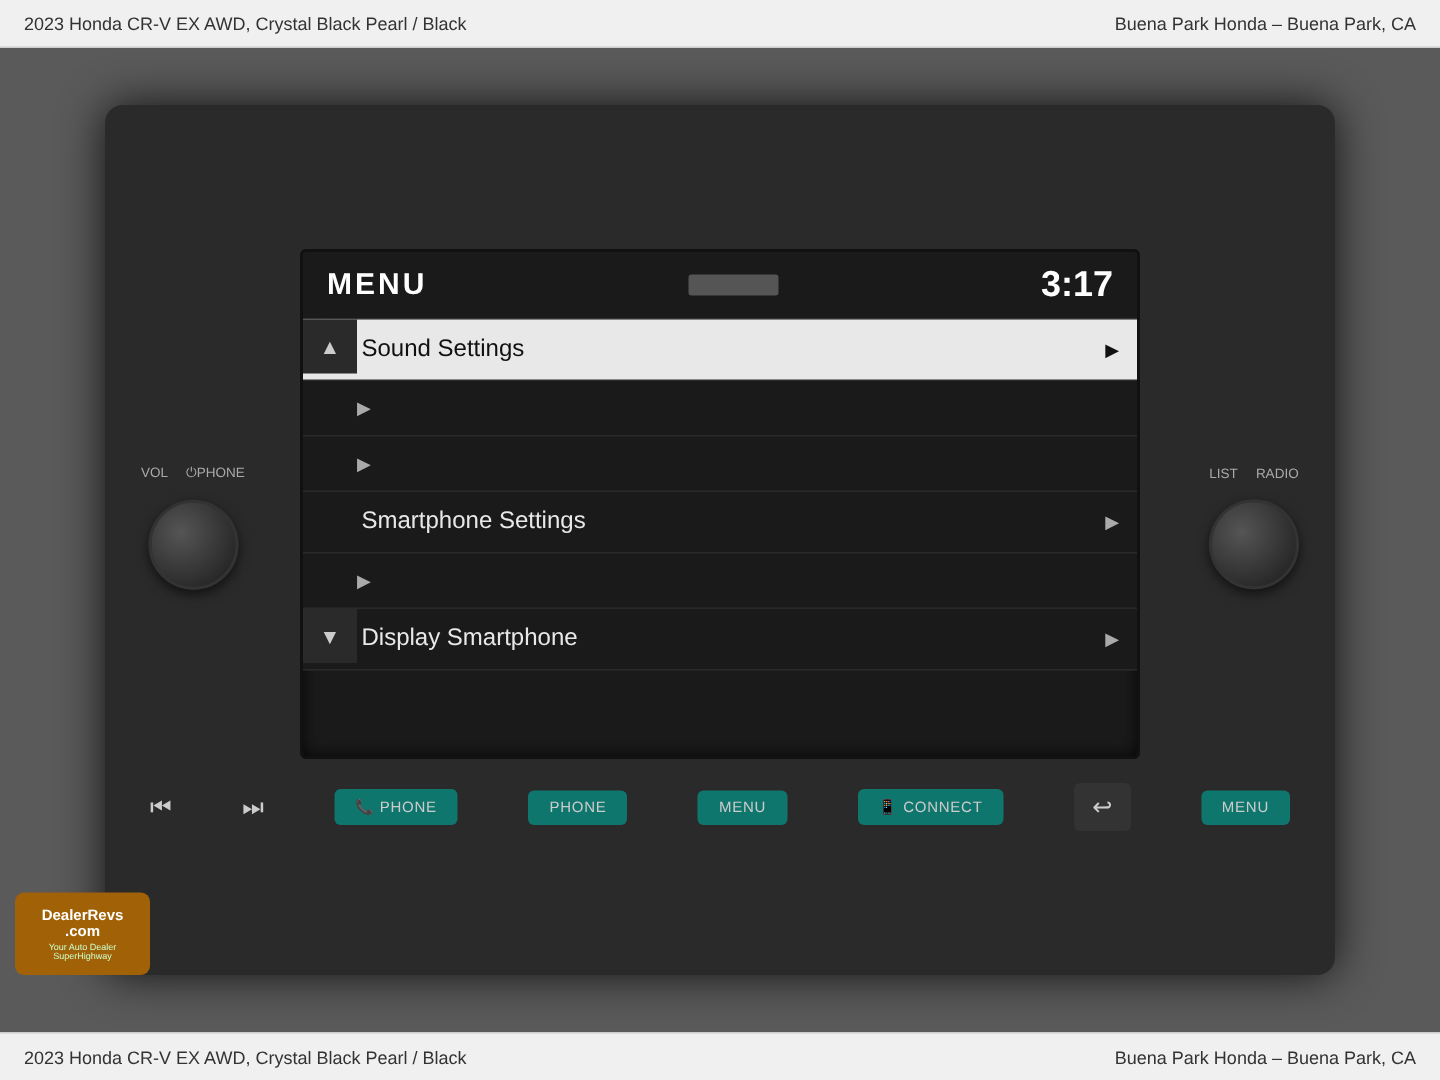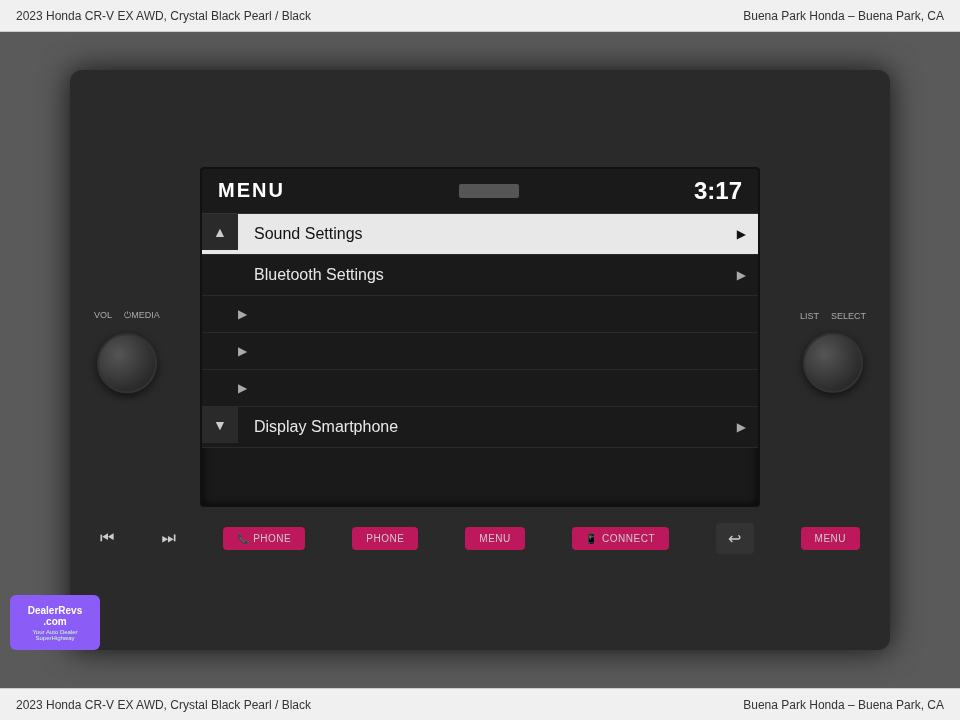--- a/index.html
+++ b/index.html
@@ -139,21 +139,21 @@
       color: #ccc;
       font-size: 14px;
       background: #2a2a2a;
       height: 100%;
       align-self: stretch;
     }
     .menu-item-label {
       flex: 1;
       color: #e8e8e8;
       font-size: 16px;
-      padding: 11px 16px;
+      padding: 11px 3px;
       font-weight: 500;
     }
     .menu-item-arrow {
       color: #aaa;
       font-size: 12px;
       padding-right: 12px;
     }
 
     
     .side-controls {
@@ -202,21 +202,21 @@
       padding: 0 10px;
     }
 
     .transport-btn {
       color: #ccc;
       font-size: 16px;
       cursor: pointer;
     }
 
     .nav-btn {
-      background: #be185d;
+      background: #0f766e;
       border: none;
       color: #ccc;
       font-size: 10px;
       padding: 6px 14px;
       border-radius: 4px;
       cursor: pointer;
       letter-spacing: 0.5px;
     }
 
     .back-btn {
@@ -229,21 +229,21 @@
       cursor: pointer;
     }
 
     
     .watermark {
       position: absolute;
       bottom: 38px;
       left: 10px;
       width: 90px;
       height: 55px;
-      background: #8b5cf6;
+      background: #a16207;
       border-radius: 6px;
       display: flex;
       flex-direction: column;
       align-items: center;
       justify-content: center;
       padding: 4px;
     }
     .watermark-text1 {
       color: #fff;
       font-size: 10px;
@@ -262,21 +262,21 @@
   <span>Buena Park Honda – Buena Park, CA</span>
 </div>
 
 <div class="main-content">
 
   <div class="head-unit">
 
     <div class="side-controls left">
       <div class="side-labels">
         <span style="color:#aaa;font-size:9px;">VOL</span>
-        <span style="color:#aaa;font-size:9px;">⏻MEDIA</span>
+        <span style="color:#aaa;font-size:9px;">⏻PHONE</span>
       </div>
       <div class="knob"></div>
     </div>
 
     <div class="screen">
 
       <div class="screen-header">
         <span class="screen-title">MENU</span>
         <div class="screen-indicator"></div>
         <span class="screen-time">3:17</span>
@@ -285,52 +285,52 @@
       <ul class="menu-list">
 
         <li class="menu-item highlighted">
           <div class="menu-item-nav">▲</div>
           <span class="menu-item-label">Sound Settings</span>
           <span class="menu-item-arrow">▶</span>
         </li>
 
         <li class="menu-item">
           <div class="menu-item-nav" style="visibility:hidden">▲</div>
-          <span class="menu-item-label">Bluetooth Settings</span>
           <span class="menu-item-arrow">▶</span>
         </li>
 
         <li class="menu-item">
           <div class="menu-item-nav" style="visibility:hidden">▲</div>
           <span class="menu-item-arrow">▶</span>
         </li>
 
         <li class="menu-item">
           <div class="menu-item-nav" style="visibility:hidden">▲</div>
+          <span class="menu-item-label">Smartphone Settings</span>
           <span class="menu-item-arrow">▶</span>
         </li>
 
         <li class="menu-item">
           <div class="menu-item-nav" style="visibility:hidden">▲</div>
           <span class="menu-item-arrow">▶</span>
         </li>
 
         <li class="menu-item">
           <div class="menu-item-nav">▼</div>
           <span class="menu-item-label">Display Smartphone</span>
           <span class="menu-item-arrow">▶</span>
         </li>
 
       </ul>
     </div>
 
     <div class="side-controls right">
       <div class="side-labels">
         <span style="color:#aaa;font-size:9px;">LIST</span>
-        <span style="color:#aaa;font-size:9px;">SELECT</span>
+        <span style="color:#aaa;font-size:9px;">RADIO</span>
       </div>
       <div class="knob"></div>
     </div>
 
     <div class="bottom-controls">
       <span class="transport-btn">⏮</span>
       <span class="transport-btn">⏭</span>
       <button class="nav-btn">
         <span>📞</span>
         <span>PHONE</span>

